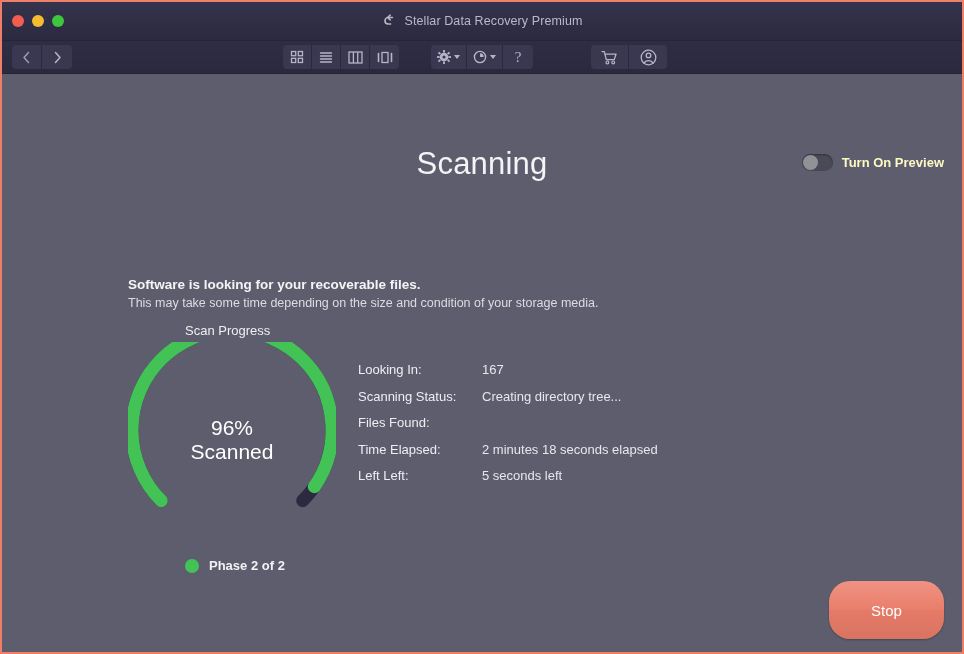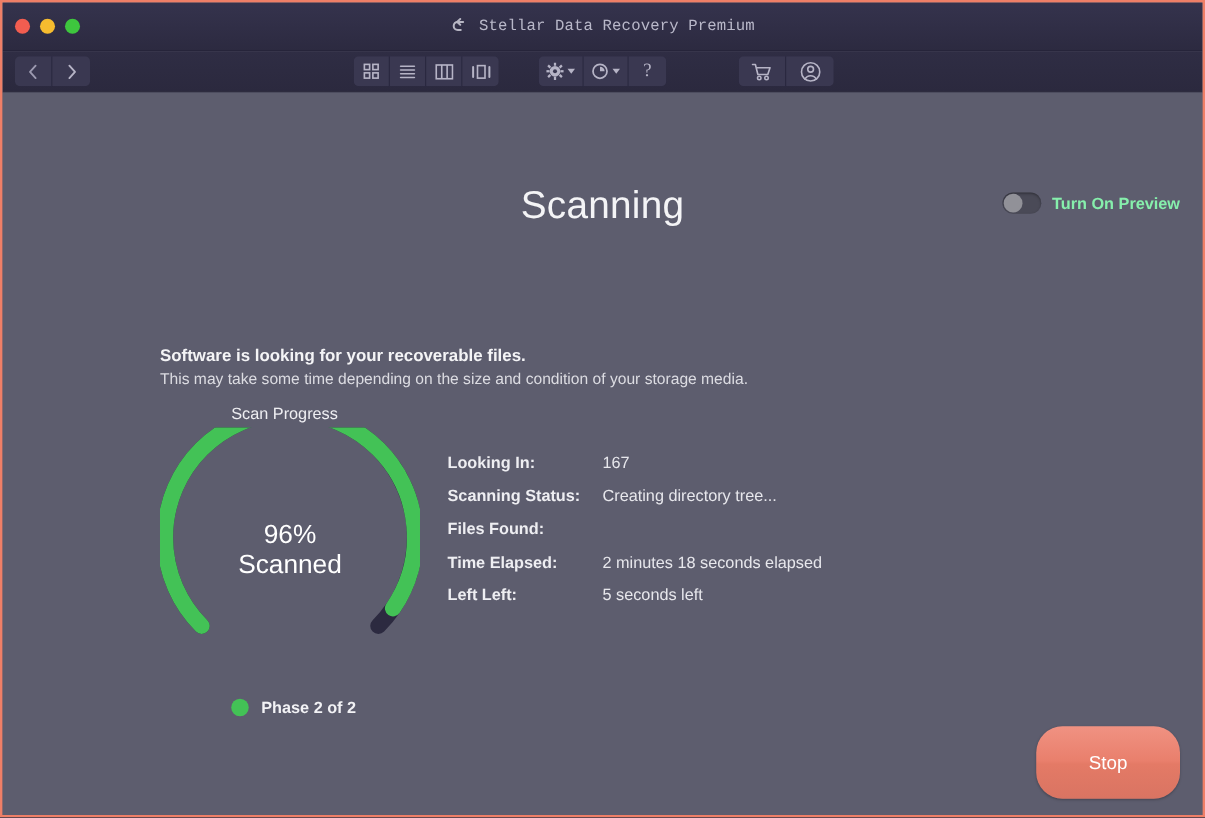--- a/index.html
+++ b/index.html
@@ -61,21 +61,20 @@
   .title-icon {
     width: 16px;
     height: 16px;
     display: block;
     opacity: .85;
   }
   .title-text {
     font-size: 12.5px;
     color: #b9b8c9;
     letter-spacing: .1px;
-    font-family: Liberation Mono, monospace;
   }
 
   
   .toolbar {
     position: relative;
     height: 32px;
     background: linear-gradient(180deg, #2f2d44 0%, #2b293e 100%);
     border-bottom: 1px solid #232135;
   }
   .tb-group {
@@ -162,21 +161,21 @@
   }
   .switch .knob {
     position: absolute;
     left: 1px; top: 1px;
     width: 15px; height: 15px;
     border-radius: 50%;
     background: #919198;
   }
   .preview-label {
     font-size: 13px;
-    color: #86efac;
+    color: #fef9c3;
     font-weight: bold;
   }
 
   .intro {
     position: absolute;
     left: 126px;
     top: 203px;
   }
   .intro-line1 {
     font-size: 13.5px;
@@ -250,21 +249,21 @@
   }
   .details-row {
     display: flex;
     align-items: baseline;
     margin-bottom: 11.5px;
   }
   .details-key {
     width: 124px;
     font-size: 13px;
     color: #eeeef2;
-    font-weight: bold;
+    font-weight: normal;
     flex: none;
   }
   .details-val {
     font-size: 13px;
     color: #e7e7ec;
   }
 
   
   .stop-button {
     position: absolute;

